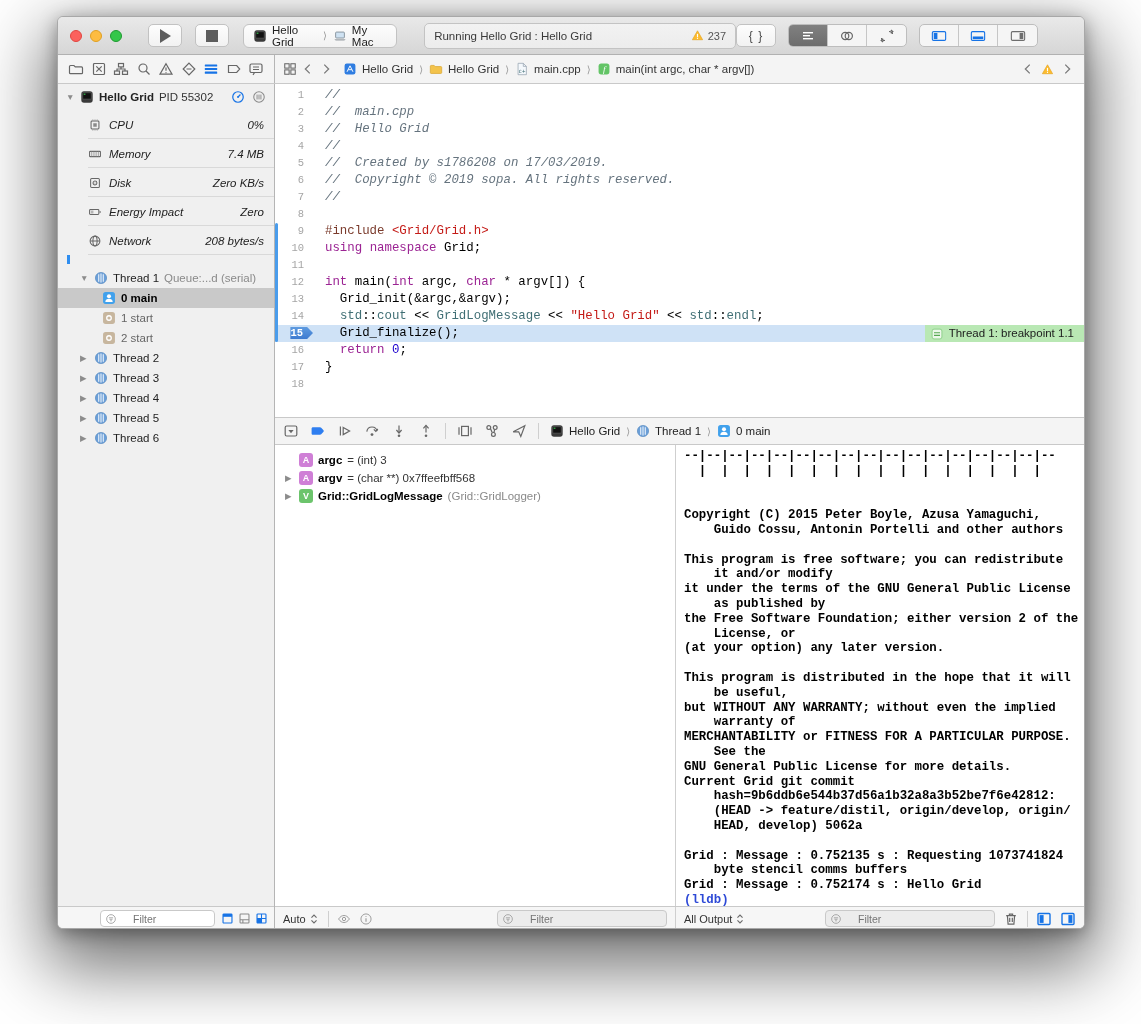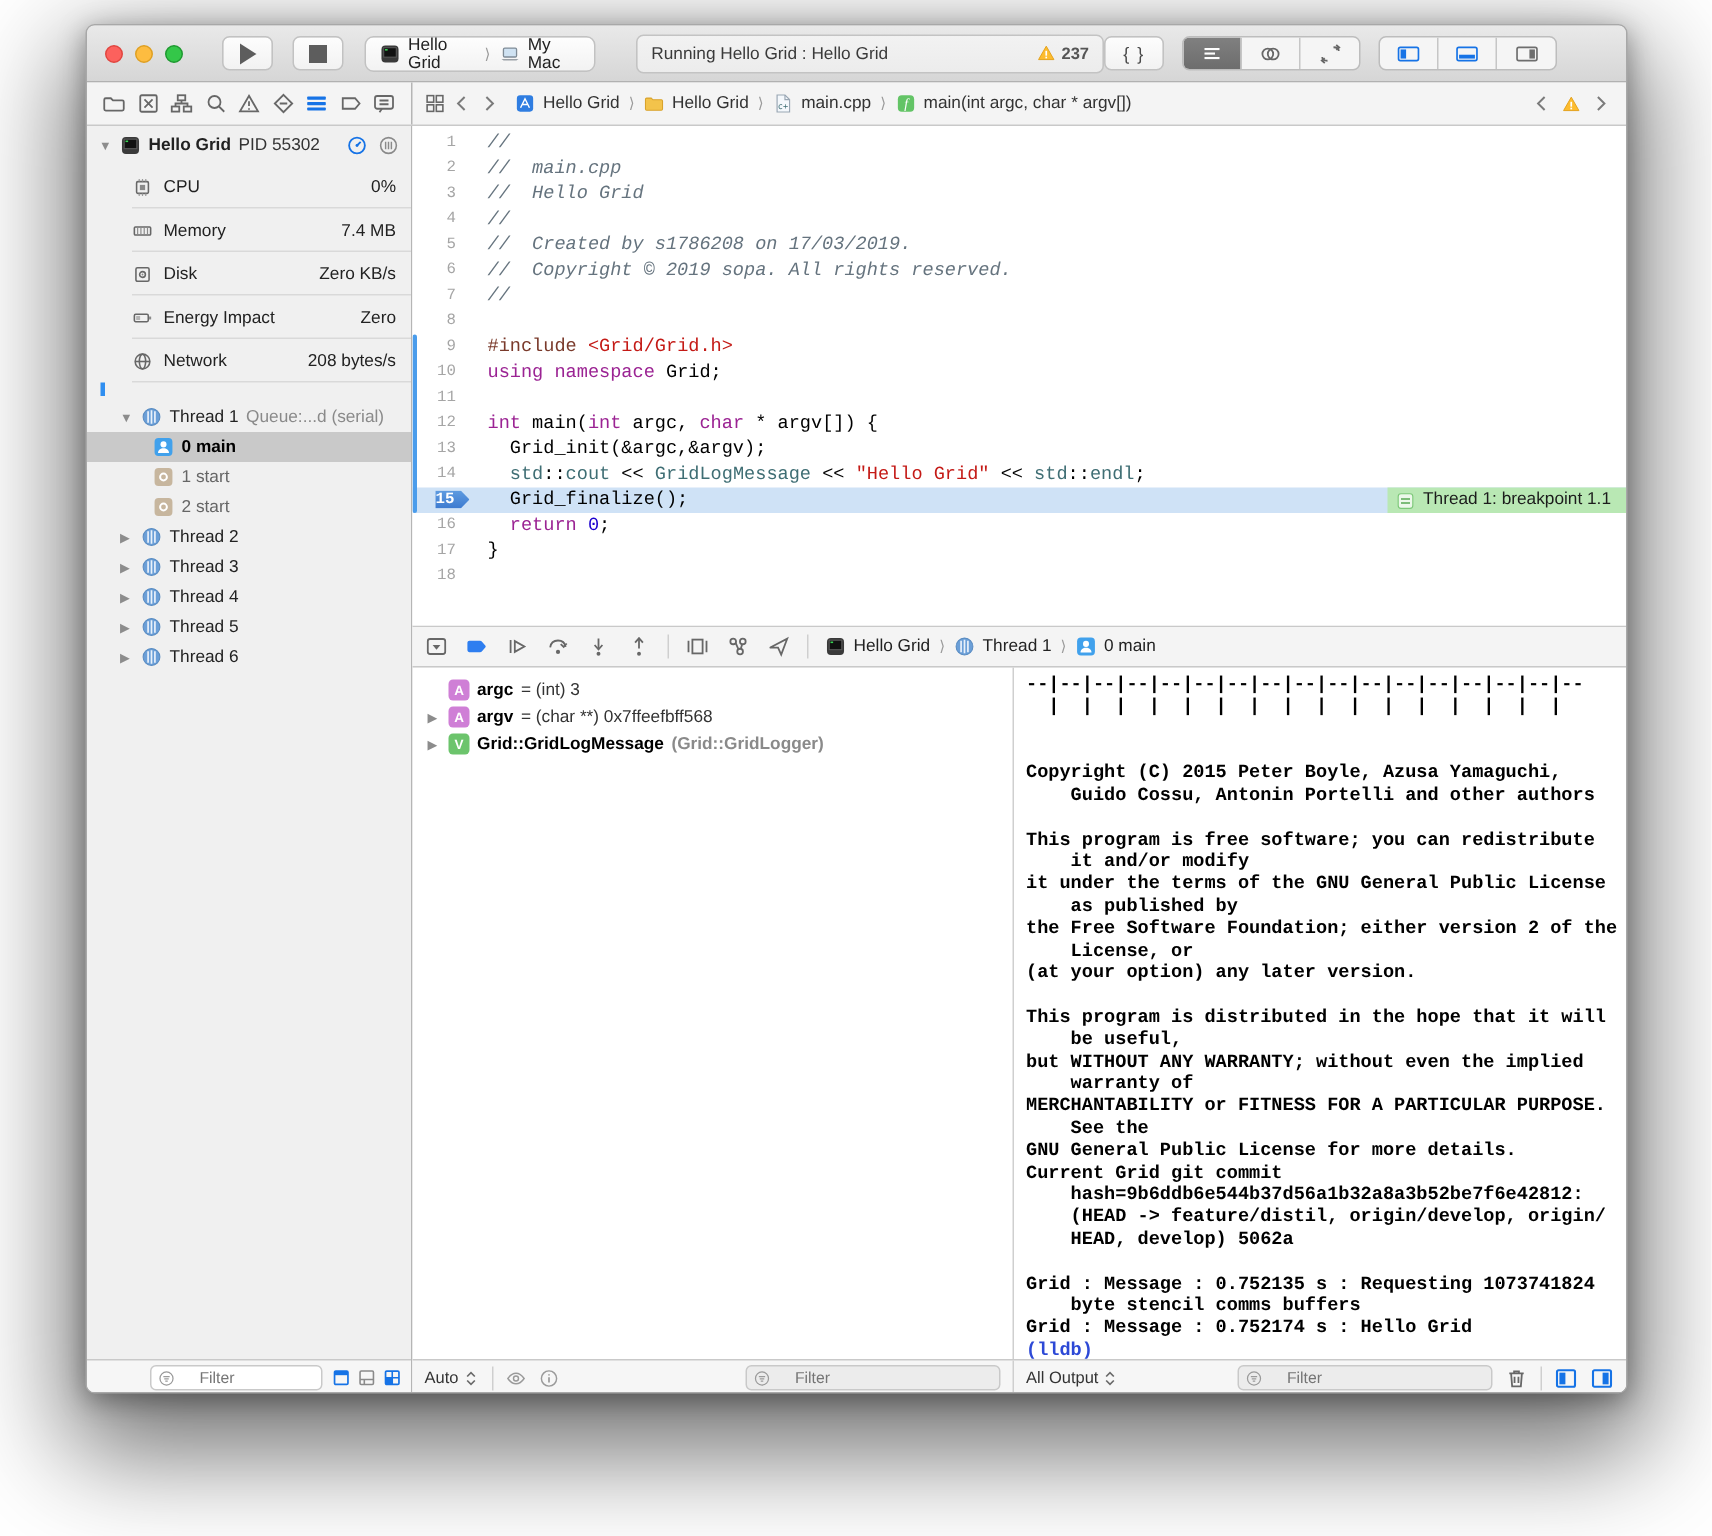--- a/index.html
+++ b/index.html
@@ -25,21 +25,21 @@
   .stop-btn { margin-left:13px; }
   .play-glyph { width:0; height:0; border-left:11px solid #5d5d5d; border-top:7px solid transparent; border-bottom:7px solid transparent; }
   .stop-glyph { width:12px; height:12px; background:#5d5d5d; }
   .scheme { margin-left:14px; height:24px; border:1px solid #c2c2c2; border-radius:6px;
     background:linear-gradient(#fdfdfd,#f2f2f2); display:flex; align-items:center; padding:0 9px; gap:5px;
     font-size:11.5px; color:#222; }
   .crumb-sep { color:#9a9a9a; font-size:10px; padding:0 1px; }
   .status-box { margin-left:27px; width:336px; height:26px; border:1px solid #c3c3c3; border-radius:5px;
     background:linear-gradient(#f2f2f2,#ececec); display:flex; align-items:center; font-size:11.5px; color:#3a3a3a;
     padding:0 9px; position:relative; }
-  .status-warn { margin-left:auto; display:flex; align-items:center; gap:4px; color:#555; font-size:11px;font-weight:bold; }
+  .status-warn { margin-left:auto; display:flex; align-items:center; gap:4px; color:#555; font-size:11px; }
   .tb-right { margin-left:auto; display:flex; align-items:center; margin-right:46px; gap:12px; }
   .code-btn { width:40px; font-size:12px; color:#4a4a4a; letter-spacing:1px; }
   .seg-group { display:flex; border:1px solid #bdbdbd; border-radius:5px; overflow:hidden; height:23px; background:#f5f5f5; }
   .seg { width:39px; display:flex; align-items:center; justify-content:center; border-right:1px solid #c6c6c6; }
   .seg:last-child { border-right:none; }
   .seg.sel { background:linear-gradient(#808080,#6d6d6d); }
   .panel-group { display:flex; border:1px solid #bdbdbd; border-radius:5px; overflow:hidden; height:23px; background:#f5f5f5; }
   .panel-btn { width:39px; display:flex; align-items:center; justify-content:center; border-right:1px solid #c6c6c6; }
   .panel-btn:last-child { border-right:none; }
 
@@ -50,21 +50,21 @@
   .jumpbar .crumbs { display:flex; align-items:center; gap:5px; margin-left:6px; flex:1; min-width:0; }
   .jb-right { display:flex; align-items:center; gap:6px; margin-right:2px; }
 
   
   .content { display:flex; height:846px; }
   .sidebar { width:217px; background:#f0f0f0; border-right:1px solid #b5b5b5; display:flex; flex-direction:column; font-size:11.5px; color:#222; }
   .proc-row { height:26px; display:flex; align-items:center; padding-left:8px; gap:5px; }
   .proc-name { font-weight:bold; }
   .proc-pid { color:#333; }
   .proc-icons { margin-left:auto; margin-right:8px; display:flex; gap:7px; align-items:center; }
-  .gauge-row { height:29px; display:flex; align-items:center; padding-left:30px; padding-right:10px; gap:7px; position:relative; }
+  .gauge-row { height:29px; display:flex; align-items:center; padding-left:30px; padding-right:10px; gap:7px; position:relative;font-style:italic; }
   .gauge-row:after { content:""; position:absolute; left:30px; right:0; bottom:0; height:1px; background:#d9d9d9; }
   .gauge-val { margin-left:auto; color:#222; }
   .net-spark { position:absolute; left:9px; bottom:-9px; width:3px; height:9px; background:#2f8ef0; }
   .threads { margin-top:13px; }
   .t-row { height:20px; display:flex; align-items:center; gap:5px; padding-left:22px; }
   .t-row .detail { color:#8a8a8a; }
   .f-row { height:20px; display:flex; align-items:center; gap:5px; padding-left:44px; }
   .f-row.sel { background:#c9c9c9; }
   .f-row.sel .f-label { font-weight:bold; }
   .f-row .f-label { color:#666; }
@@ -102,21 +102,21 @@
   
   .debug-panes { flex:1; display:flex; min-height:0; }
   .vars { width:401px; flex:0 0 401px; border-right:1px solid #cfcfcf; padding-top:6px; overflow:hidden; }
   .var-row { height:18px; display:flex; align-items:center; gap:5px; padding-left:10px; font-size:11.5px; }
   .var-disc { width:9px; flex:0 0 9px; font-size:8.5px; color:#8c8c8c; }
   .badge { width:14px; height:14px; border-radius:3px; color:#fff; font-size:9px; font-weight:bold; display:flex; align-items:center; justify-content:center; flex:0 0 14px; }
   .badge.arg { background:#cf7fd6; }
   .badge.var { background:#6cc46c; }
   .var-name { font-weight:bold; color:#000; }
   .var-val { color:#333; }
-  .var-val.muted { color:#8a8a8a;font-weight:bold; }
+  .var-val.muted { color:#8a8a8a; }
   .console { flex:1; overflow:hidden; padding:4px 0 0 8px; }
   .console pre { font-family:"Liberation Mono","DejaVu Sans Mono",monospace; font-weight:bold; font-size:12.4px; line-height:14.8px; color:#000; white-space:pre; }
   .lldb { color:#2d49d6; }
 
   
   .bottombar { height:24px; border-top:1px solid #c9c9c9; background:#f6f6f6; display:flex; align-items:stretch; }
   .bb-left { width:401px; flex:0 0 401px; border-right:1px solid #cfcfcf; display:flex; align-items:center; padding:0 8px; gap:8px; }
   .bb-right { flex:1; display:flex; align-items:center; padding:0 8px; gap:8px; }
   .popup { display:flex; gap:2px; font-size:11px; color:#333; }
   .gray-filter { background:#ececec; }

